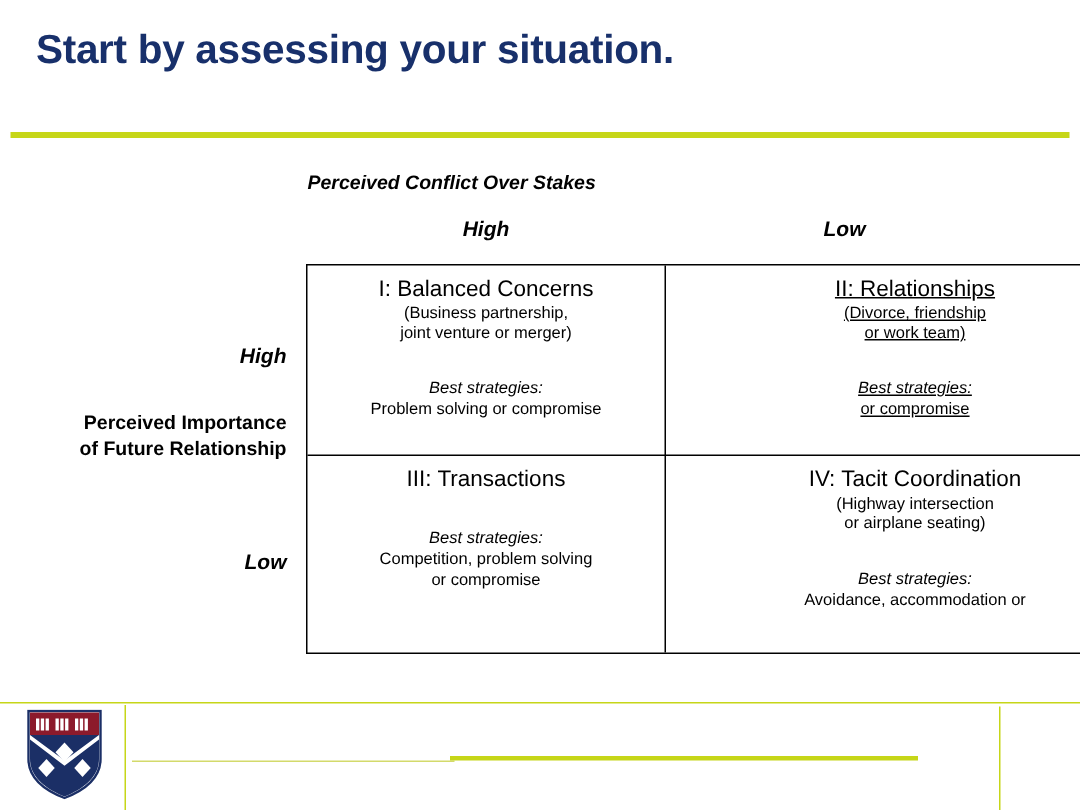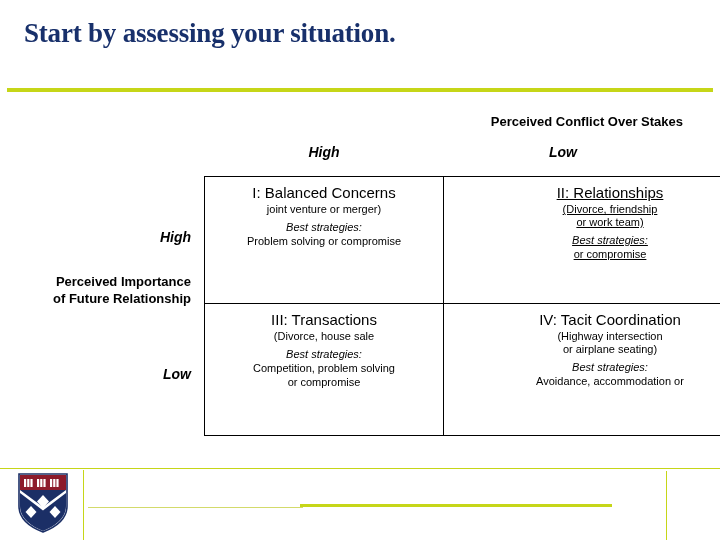--- a/index.html
+++ b/index.html
@@ -15,21 +15,21 @@
     font-family: "Liberation Sans", sans-serif;
     color: #000000;
   }
 
   
   .slide-title {
     position: absolute;
     left: 24px;
     top: 18px;
     width: 672px;
-    font-family: Liberation Serif, serif;
+    font-family: Liberation Sans, sans-serif;
     font-size: 27px;
     font-weight: bold;
     color: #18306B;
     letter-spacing: -0.2px;
     white-space: nowrap;
   }
 
   .title-rule {
     position: absolute;
     left: 7px;
@@ -38,23 +38,24 @@
     height: 4px;
     background: #C6D618;
   }
 
   
   .col-axis-title {
     position: absolute;
     left: 205px;
     top: 114px;
     width: 478px;
-    text-align: right;
+    text-align: left;
     font-size: 13px;
     font-weight: bold;
+    font-style: italic;
   }
   .col-head {
     position: absolute;
     top: 144px;
     font-size: 14px;
     font-weight: bold;
     font-style: italic;
     text-align: center;
   }
   .col-head.high { left: 205px; width: 238px; }
@@ -112,21 +113,21 @@
     font-weight: normal;
     line-height: 19px;
     margin-bottom: 1px;
     white-space: nowrap;
   }
   .cell-sub {
     font-size: 11px;
     line-height: 13px;
   }
   .cell-strategy-wrap {
-    margin-top: 4px;
+    margin-top: 23px;
   }
   .cell-strategy-label {
     font-size: 11px;
     font-style: italic;
     line-height: 14px;
   }
   .cell-strategy-text {
     font-size: 11px;
     line-height: 14px;
   }
@@ -188,41 +189,41 @@
 <div class="row-axis-title">
   <div>Perceived Importance</div>
   <div>of Future Relationship</div>
 </div>
 <div class="row-label low">Low</div>
 
 <div class="matrix">
 
   <div class="cell c-r1c1">
     <div class="cell-title">I:  Balanced Concerns</div>
+    <div class="cell-sub">(Business partnership,</div>
     <div class="cell-sub">joint venture or merger)</div>
     <div class="cell-strategy-wrap">
       <div class="cell-strategy-label">Best strategies:</div>
       <div class="cell-strategy-text">Problem solving or compromise</div>
       <div class="cell-strategy-text"></div>
     </div>
   </div>
 
   <div class="cell c-r1c2">
     <div class="cell-title">II:  Relationships</div>
     <div class="cell-sub">(Divorce, friendship</div>
     <div class="cell-sub">or work team)</div>
     <div class="cell-strategy-wrap">
       <div class="cell-strategy-label">Best strategies:</div>
       <div class="cell-strategy-text">or compromise</div>
     </div>
   </div>
 
   <div class="cell c-r2c1">
     <div class="cell-title">III:  Transactions</div>
-    <div class="cell-sub">(Divorce, house sale</div>
     <div class="cell-strategy-wrap">
       <div class="cell-strategy-label">Best strategies:</div>
       <div class="cell-strategy-text">Competition, problem solving</div>
       <div class="cell-strategy-text">or compromise</div>
     </div>
   </div>
 
   <div class="cell c-r2c2">
     <div class="cell-title">IV:  Tacit Coordination</div>
     <div class="cell-sub">(Highway intersection</div>

